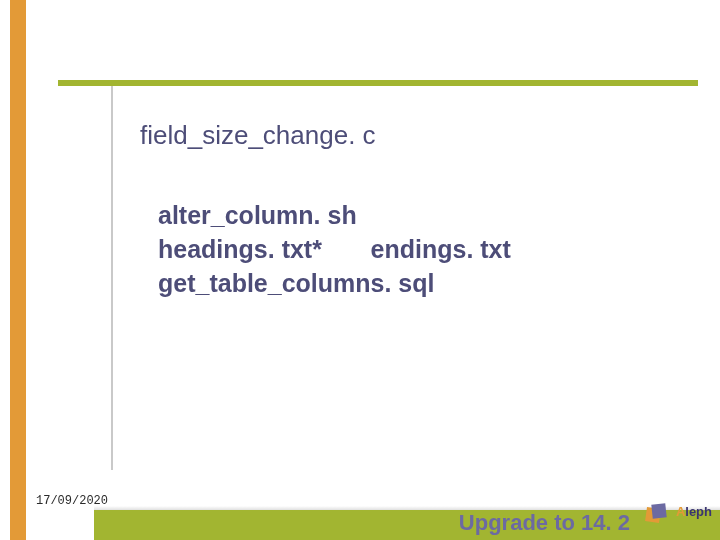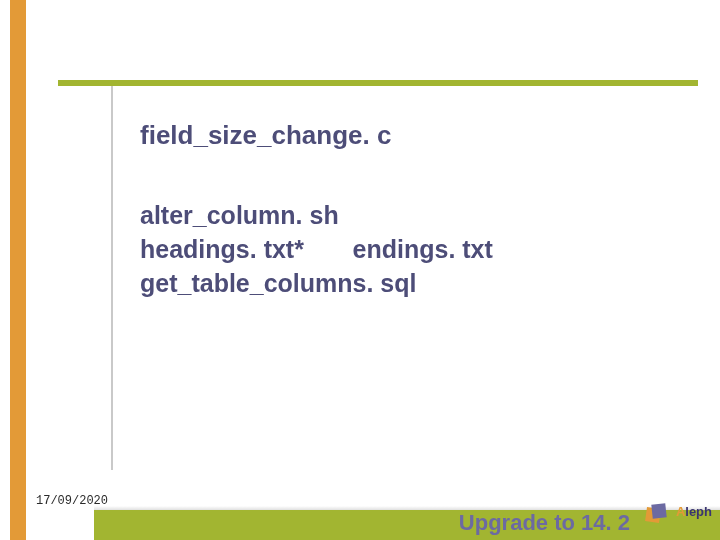--- a/index.html
+++ b/index.html
@@ -62,26 +62,27 @@
   .content {
     position: absolute;
     left: 140px;
     top: 120px;
     width: 540px;
     color: #49496e;
   }
 
   .heading-line {
     font-size: 26px;
-    font-weight: 700;
+    font-weight: 400;
     color: #4d4d78;
     margin-bottom: 48px;
   }
 
   .file-lines {
+    margin-left: 18px;
     font-size: 25px;
     font-weight: 700;
     color: #4d4d78;
     line-height: 1.35;
   }
 
   .file-row { white-space: pre; }
 
   
   .footer {

